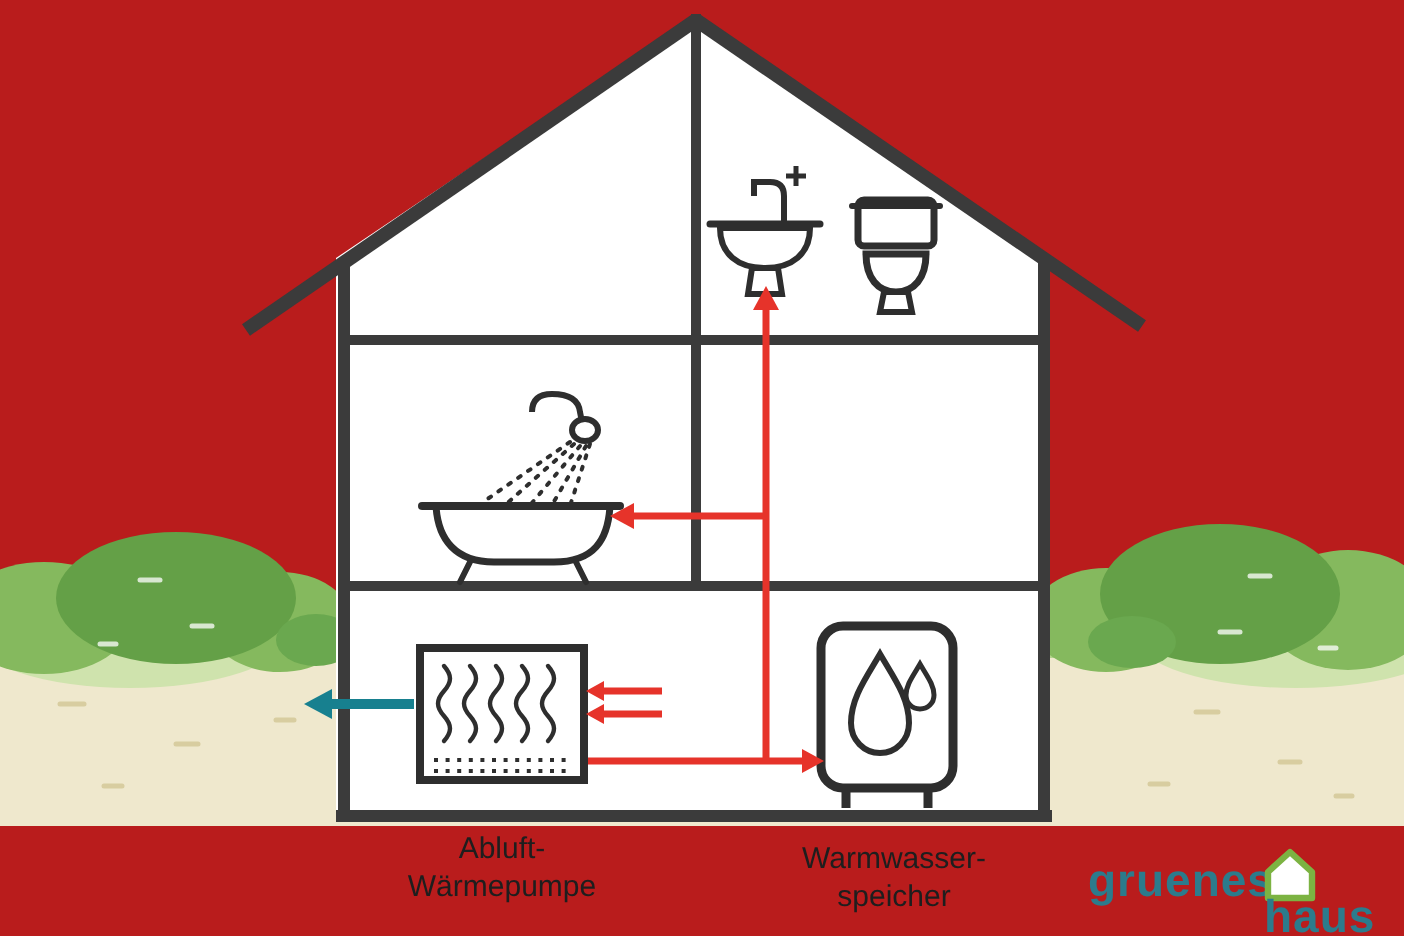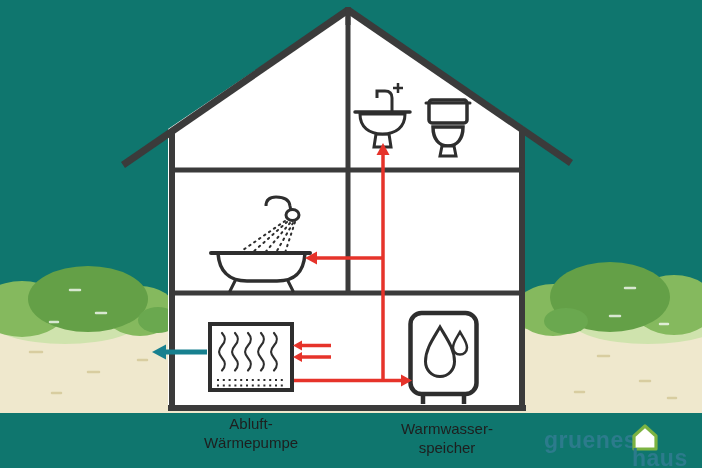--- a/index.html
+++ b/index.html
@@ -1,16 +1,16 @@
 <!DOCTYPE html>
 <html><head>
 <meta charset="utf-8">
 <style>
   html,body{margin:0;padding:0;background:#ffffff;}
-  .stage{position:relative;width:702px;height:468px;background:#0f766e;overflow:hidden;
+  .stage{position:relative;width:702px;height:468px;background:#b91c1c;overflow:hidden;
          font-family:"Liberation Sans",sans-serif;}
   svg{display:block;}
   .lbl{font-size:15px;font-family:"Liberation Sans",sans-serif;}
   .logo-word{font-weight:bold;font-family:"Liberation Sans",sans-serif;letter-spacing:.5px;}
 </style>
 </head>
 <body>
 
 <div class="stage">
 <svg width="702" height="468" viewBox="0 0 702 468" xmlns="http://www.w3.org/2000/svg">

